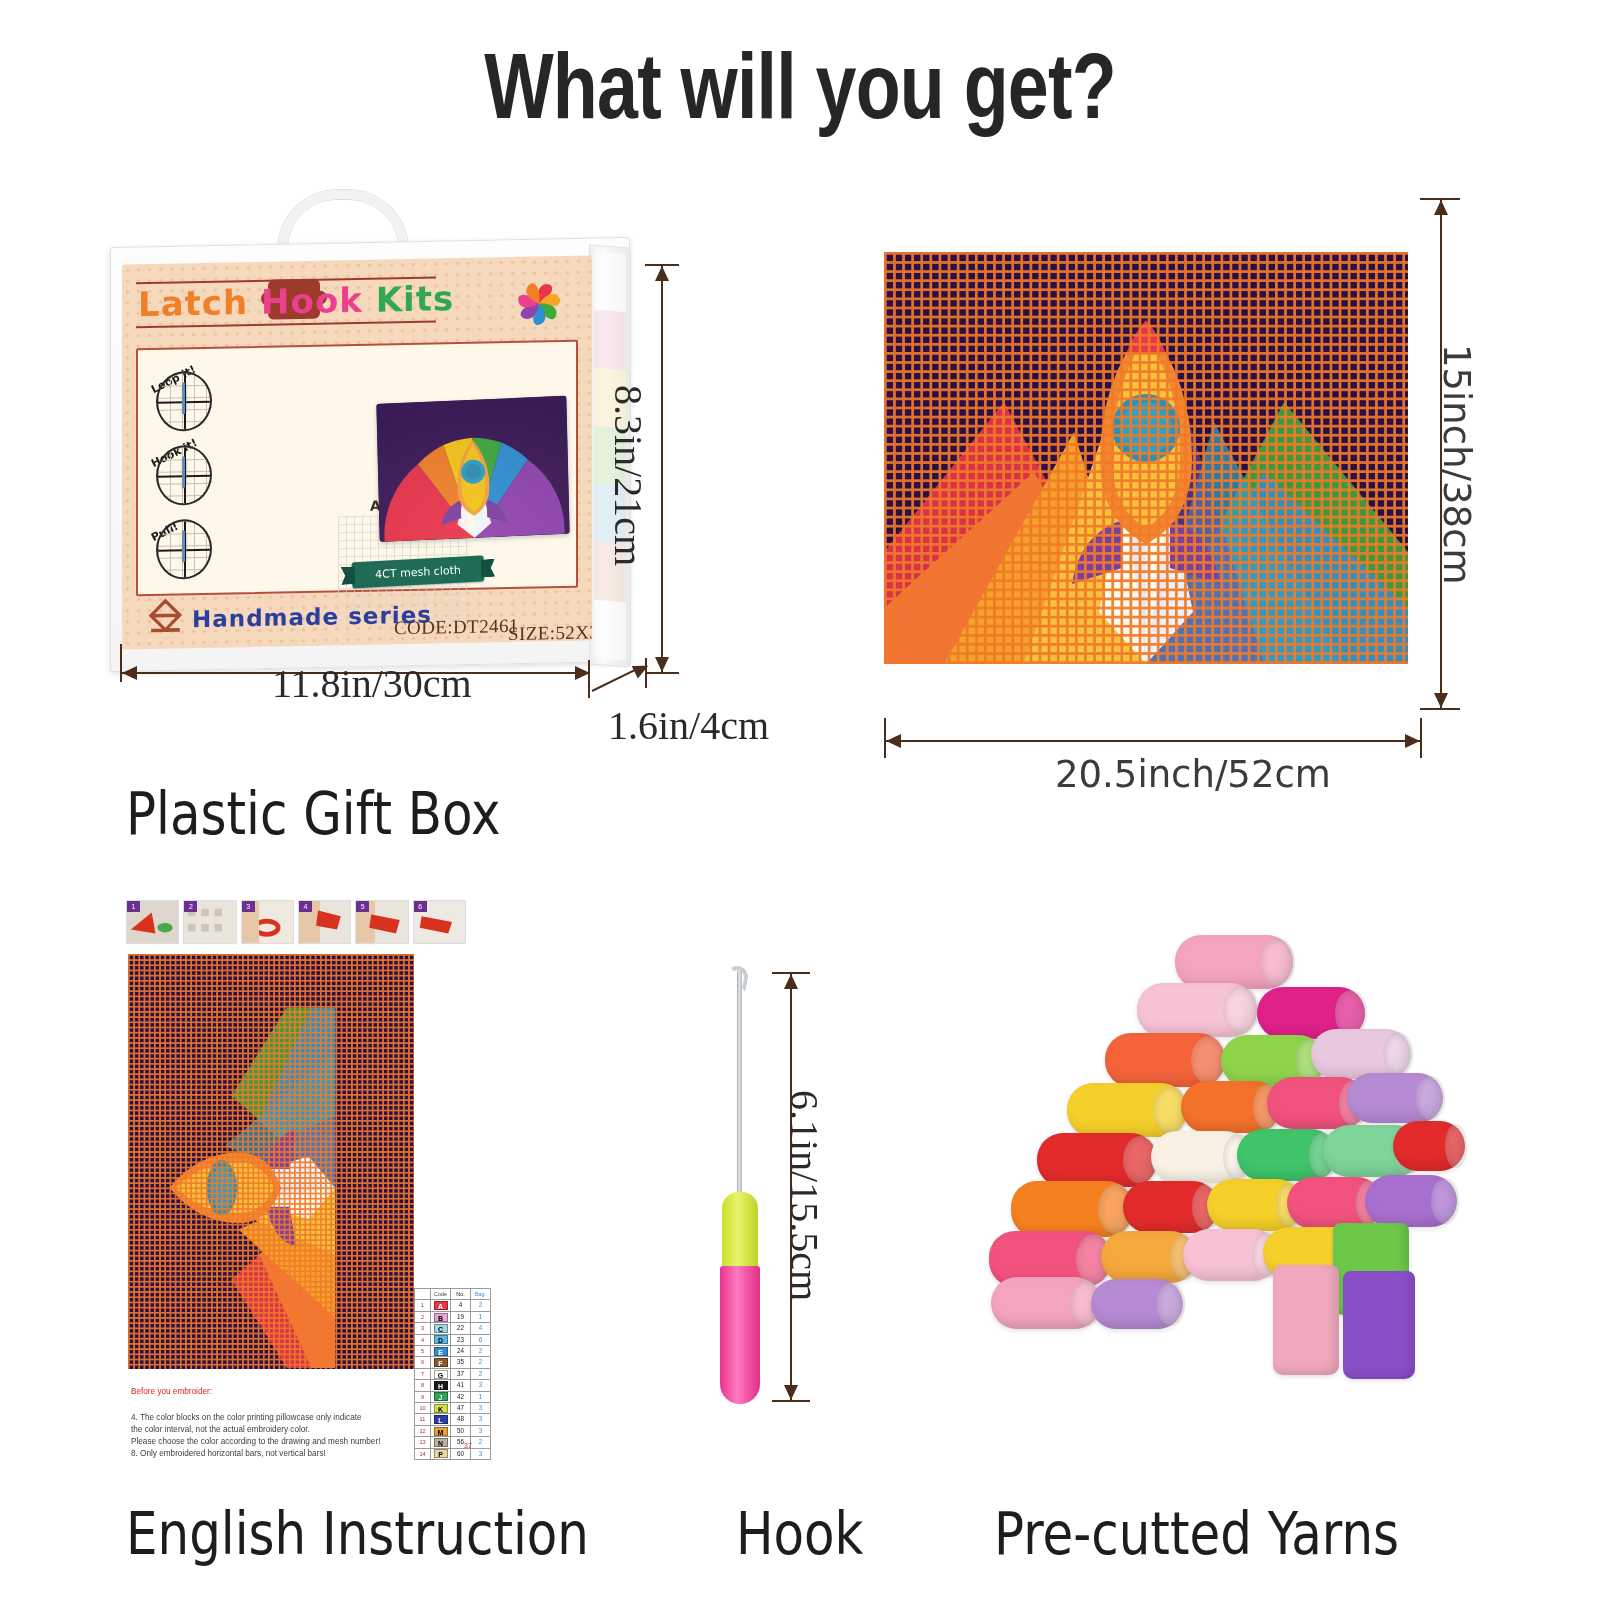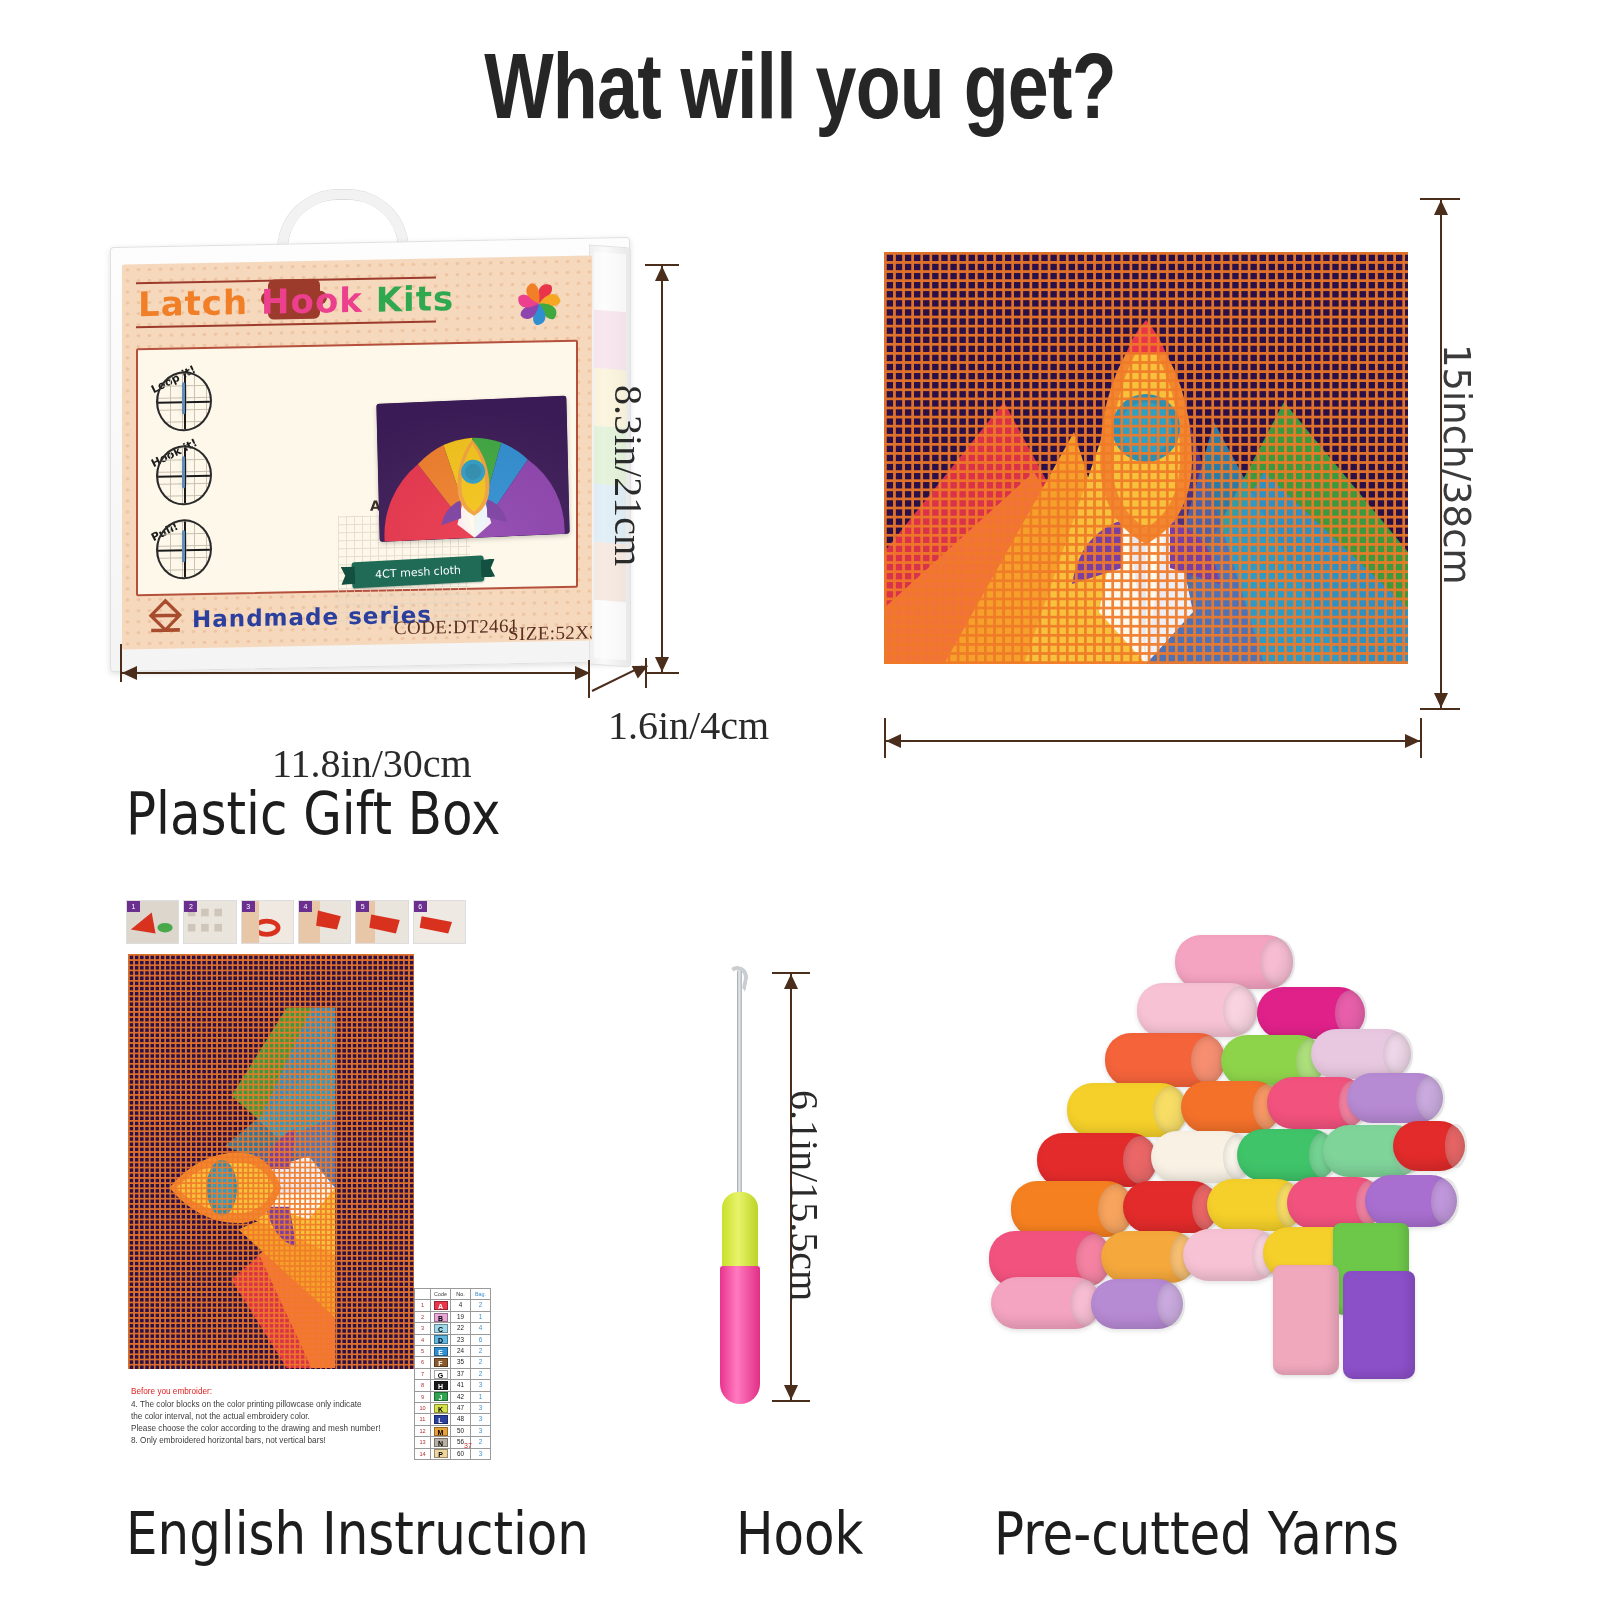--- a/index.html
+++ b/index.html
@@ -228,21 +228,21 @@
     background-image: linear-gradient(#f07a28 1.3px, transparent 1.3px),
                       linear-gradient(90deg,#f07a28 1.3px, transparent 1.3px);
     background-size: 5.2px 5.2px;
     opacity: .9;
   }
   .before-note {
     position: absolute; left: 5px; top: 486px; width: 286px;
     font-family: "Liberation Sans", sans-serif; font-size: 8.2px;
     color: #3c3c3c; line-height: 1.45;
   }
-  .before-note .head { color: #e02020; display:block; margin-bottom:1px; }
+  .before-note .head { color: #e02020; display:block; margin-bottom:14px; }
 
   .code-table {
     position: absolute; left: 288px; top: 388px;
     border-collapse: collapse;
     font-family: "Liberation Sans", sans-serif;
     font-size: 6.3px; color: #333; background: #fff;
   }
   .code-table th, .code-table td {
     border: .6px solid #9a9a9a; padding: 0; height: 10.4px;
     text-align: center; font-weight: normal; line-height: 10.4px;
@@ -416,21 +416,21 @@
   <div class="dim-line dim-v" style="left:661px; top:266px; height:406px;"></div>
   <div class="arrow arrow-u" style="left:655px; top:266px;"></div>
   <div class="arrow arrow-d" style="left:655px; top:657px;"></div>
   <div class="dim-text" style="left:652px; top:385px; transform: rotate(90deg); transform-origin: 0 0;">8.3in/21cm</div>
 
   <div class="dim-cap" style="left:120px; top:644px; width:2px; height:38px;"></div>
   <div class="dim-cap" style="left:588px; top:660px; width:2px; height:38px;"></div>
   <div class="dim-line dim-h" style="left:122px; top:672px; width:468px;"></div>
   <div class="arrow arrow-l" style="left:122px; top:666px;"></div>
   <div class="arrow arrow-r" style="left:575px; top:666px;"></div>
-  <div class="dim-text" style="left:272px; top:740px;">11.8in/30cm</div>
+  <div class="dim-text" style="left:272px; top:660px;">11.8in/30cm</div>
 
   <div class="dim-line dim-h" style="left:592px; top:690px; width:56px; transform:rotate(-26deg); transform-origin:0 50%;"></div>
   <div class="dim-cap" style="left:645px; top:658px; width:2px; height:30px;"></div>
   <div class="arrow arrow-r" style="left:634px; top:662px; transform:rotate(-26deg);"></div>
   <div class="dim-text" style="left:608px; top:702px;">1.6in/4cm</div>
 
   <div class="caption" style="left:126px; top:780px;">Plastic Gift Box</div>
 
   <div id="canvas-panel">
     <div class="mesh-canvas">
@@ -465,20 +465,21 @@
   <div class="dim-line dim-v" style="left:1440px; top:200px; height:508px;"></div>
   <div class="arrow arrow-u" style="left:1434px; top:200px;"></div>
   <div class="arrow arrow-d" style="left:1434px; top:693px;"></div>
   <div class="dim-text-sans" style="left:1478px; top:344px; transform: rotate(90deg); transform-origin: 0 0;">15inch/38cm</div>
 
   <div class="dim-cap" style="left:884px; top:718px; width:2px; height:40px;"></div>
   <div class="dim-cap" style="left:1420px; top:718px; width:2px; height:40px;"></div>
   <div class="dim-line dim-h" style="left:886px; top:740px; width:534px;"></div>
   <div class="arrow arrow-l" style="left:886px; top:734px;"></div>
   <div class="arrow arrow-r" style="left:1405px; top:734px;"></div>
+  <div class="dim-text-sans" style="left:1055px; top:753px;">20.5inch/52cm</div>
 
   <div id="instr-panel">
     <div class="thumb-strip">
       <div class="thumb" style="background:#e7e2db">
         <span class="num">1</span>
         <svg viewBox="0 0 54 44" style="width:100%;height:100%">
             <rect width="54" height="44" fill="#ddd6cd"></rect>
             <path d="M4,30 L26,12 L30,34 Z" fill="#d8321f"></path>
             <ellipse cx="40" cy="28" rx="8" ry="5" fill="#4aa84a"></ellipse>
           </svg>

